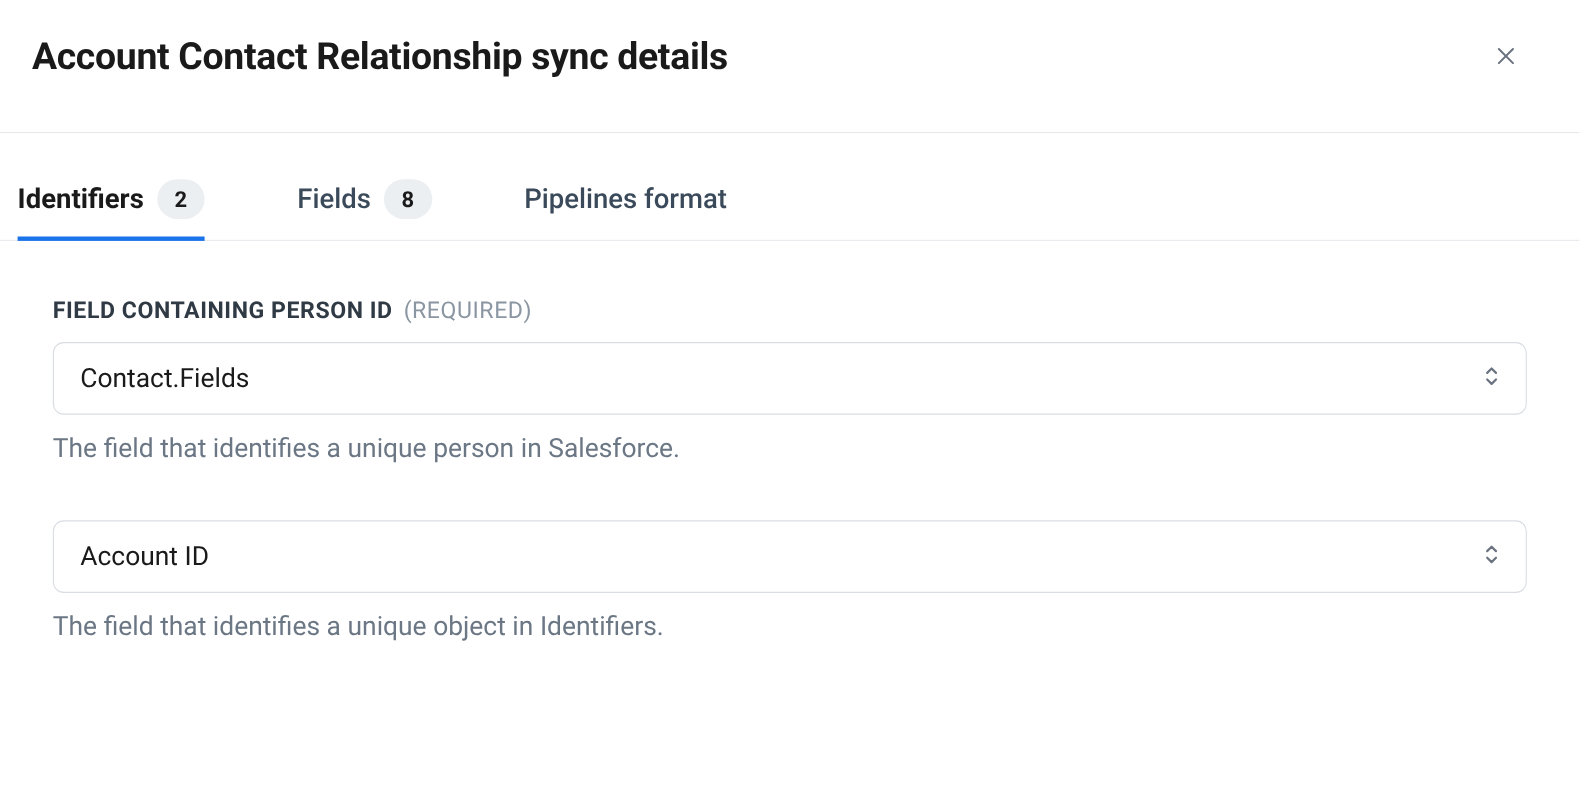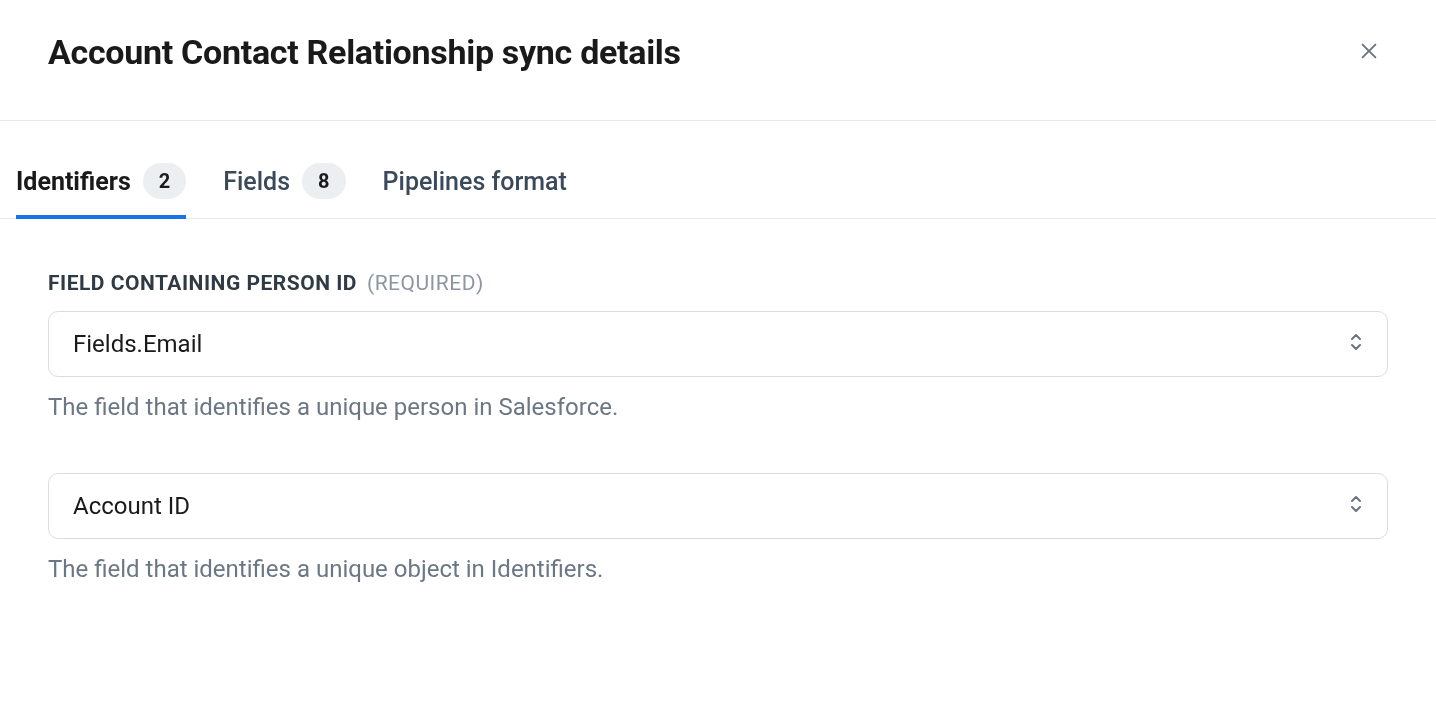--- a/index.html
+++ b/index.html
@@ -12,21 +12,21 @@
     background: #ffffff;
     color: #1a1a1a;
     width: 1436px;
     height: 726px;
     overflow: hidden;
   }
   .header {
     display: flex;
     align-items: flex-start;
     justify-content: space-between;
-    padding: 32px 48px 48px 48px;
+    padding: 32px 48px 48px 29px;
     border-bottom: 1px solid #e6e8eb;
   }
   .header-title {
     font-size: 34px;
     font-weight: 700;
     color: #1a1a1a;
     letter-spacing: -0.3px;
   }
   .close-btn {
     background: none;
@@ -37,21 +37,21 @@
     margin-top: 4px;
     margin-right: 4px;
   }
   .close-btn svg {
     width: 22px;
     height: 22px;
     stroke: currentColor;
   }
   .tabs {
     display: flex;
-    gap: 37px;
+    gap: 84px;
     padding: 0 16px;
     border-bottom: 1px solid #e6e8eb;
     margin-top: 42px;
   }
   .tab {
     display: flex;
     align-items: center;
     gap: 12px;
     padding: 0 0 16px 0;
     cursor: pointer;
@@ -156,21 +156,21 @@
 </div>
 
 <div class="content">
 
   <div class="form-group">
     <div class="form-label-row">
       <span class="form-label">FIELD CONTAINING PERSON ID</span>
       <span class="form-label-required">(REQUIRED)</span>
     </div>
     <div class="select-wrapper">
-      <span class="select-value">Fields.Email</span>
+      <span class="select-value">Contact.Fields</span>
       <span class="select-caret">
         <svg viewBox="0 0 14 20" fill="none" stroke-width="2" stroke-linecap="round" stroke-linejoin="round">
           <polyline points="3,7 7,3 11,7"></polyline>
           <polyline points="3,13 7,17 11,13"></polyline>
         </svg>
       </span>
     </div>
     <div class="form-help">The field that identifies a unique person in Salesforce.</div>
   </div>
 

